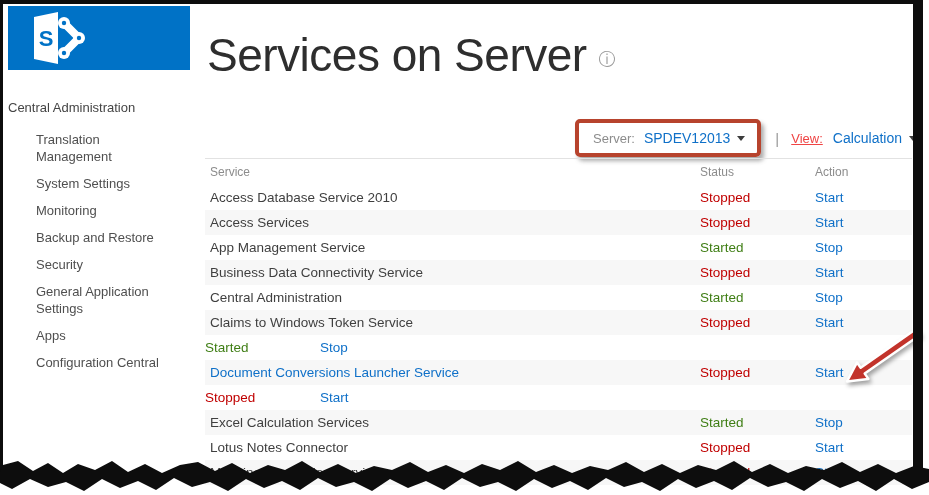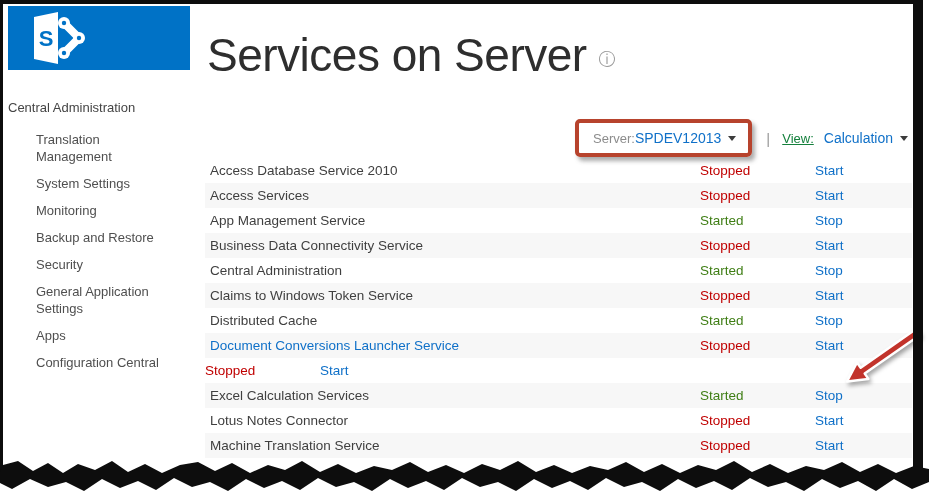--- a/index.html
+++ b/index.html
@@ -23,28 +23,28 @@
   .nav-list li{padding-left:28px;width:158px;line-height:17px;margin-bottom:10px;cursor:pointer;color:#4f4f4f;}
   .nav-list li span{display:inline-block;max-width:128px;}
 
   
   .title-wrap{position:absolute;left:207px;top:28px;display:flex;align-items:center;gap:12px;}
   .page-title{font-size:46px;font-weight:300;color:#2e2e2e;letter-spacing:-0.5px;}
   .info-icon{font-size:17px;color:#9a9a9a;line-height:1;margin-top:8px;}
 
   
   .toolbar{position:absolute;left:575px;top:119px;display:flex;align-items:center;height:38px;}
-  .hl-box{display:flex;align-items:center;height:38px;padding:0 12px 0 14px;
+  .hl-box{display:flex;align-items:center;gap:9px;height:38px;padding:0 12px 0 14px;
           border:4px solid var(--annotation_red);border-radius:5px;
           box-shadow:3px 4px 4px rgba(70,70,70,0.45);background:transparent;}
   .srv-label{font-size:13px;color:var(--text_gray);}
   .srv-link{font-size:14px;color:var(--link_blue);text-decoration:none;display:flex;align-items:center;gap:7px;cursor:pointer;}
   .caret{width:0;height:0;border-left:4px solid transparent;border-right:4px solid transparent;border-top:5px solid #3c3c3c;display:inline-block;}
   .pipe{color:#9a9a9a;font-size:15px;margin:0 12px 0 14px;}
-  .view-label{font-size:13px;color:#15803d;margin-right:10px;text-decoration:underline;}
+  .view-label{font-size:13px;color:#ef4444;margin-right:10px;text-decoration:underline;}
 
   
   .svc-table{position:absolute;left:205px;top:158px;width:707px;}
   .thead{display:flex;border-top:1px solid #e2e2e2;padding-top:6px;height:27px;
          font-size:12px;color:var(--text_gray);}
   .trow{display:flex;align-items:center;height:25px;font-size:13.5px;color:var(--text_dark);}
   .trow.alt{background:var(--stripe);}
   .c-service{width:495px;padding-left:5px;overflow:hidden;white-space:nowrap;}
   .c-status{width:115px;}
   .c-action{width:97px;}
@@ -114,20 +114,25 @@
     </div>
     <span class="pipe">|</span>
     <span class="view-label">View:</span>
     <a class="srv-link">
       <span>Calculation</span>
       <span class="caret"></span>
     </a>
   </div>
 
   <div class="svc-table">
+    <div class="thead">
+      <div class="c-service">Service</div>
+      <div class="c-status">Status</div>
+      <div class="c-action">Action</div>
+    </div>
     <div id="tbody">
   <div class="trow">
     <div class="c-service"><span class="svc">Access Database Service 2010</span></div>
     <div class="c-status"><span class="status stopped">Stopped</span></div>
     <div class="c-action"><a class="action">Start</a></div>
   </div>
 
   <div class="trow alt">
     <div class="c-service"><span class="svc">Access Services</span></div>
     <div class="c-status"><span class="status stopped">Stopped</span></div>
@@ -152,21 +157,20 @@
     <div class="c-action"><a class="action">Stop</a></div>
   </div>
 
   <div class="trow alt">
     <div class="c-service"><span class="svc">Claims to Windows Token Service</span></div>
     <div class="c-status"><span class="status stopped">Stopped</span></div>
     <div class="c-action"><a class="action">Start</a></div>
   </div>
 
   <div class="trow">
-    <div class="c-service"><span class="svc">Distributed Cache</span></div>
     <div class="c-status"><span class="status started">Started</span></div>
     <div class="c-action"><a class="action">Stop</a></div>
   </div>
 
   <div class="trow alt">
     <div class="c-service"><span class="svc islink">Document Conversions Launcher Service</span></div>
     <div class="c-status"><span class="status stopped">Stopped</span></div>
     <div class="c-action"><a class="action">Start</a></div>
   </div>
 

